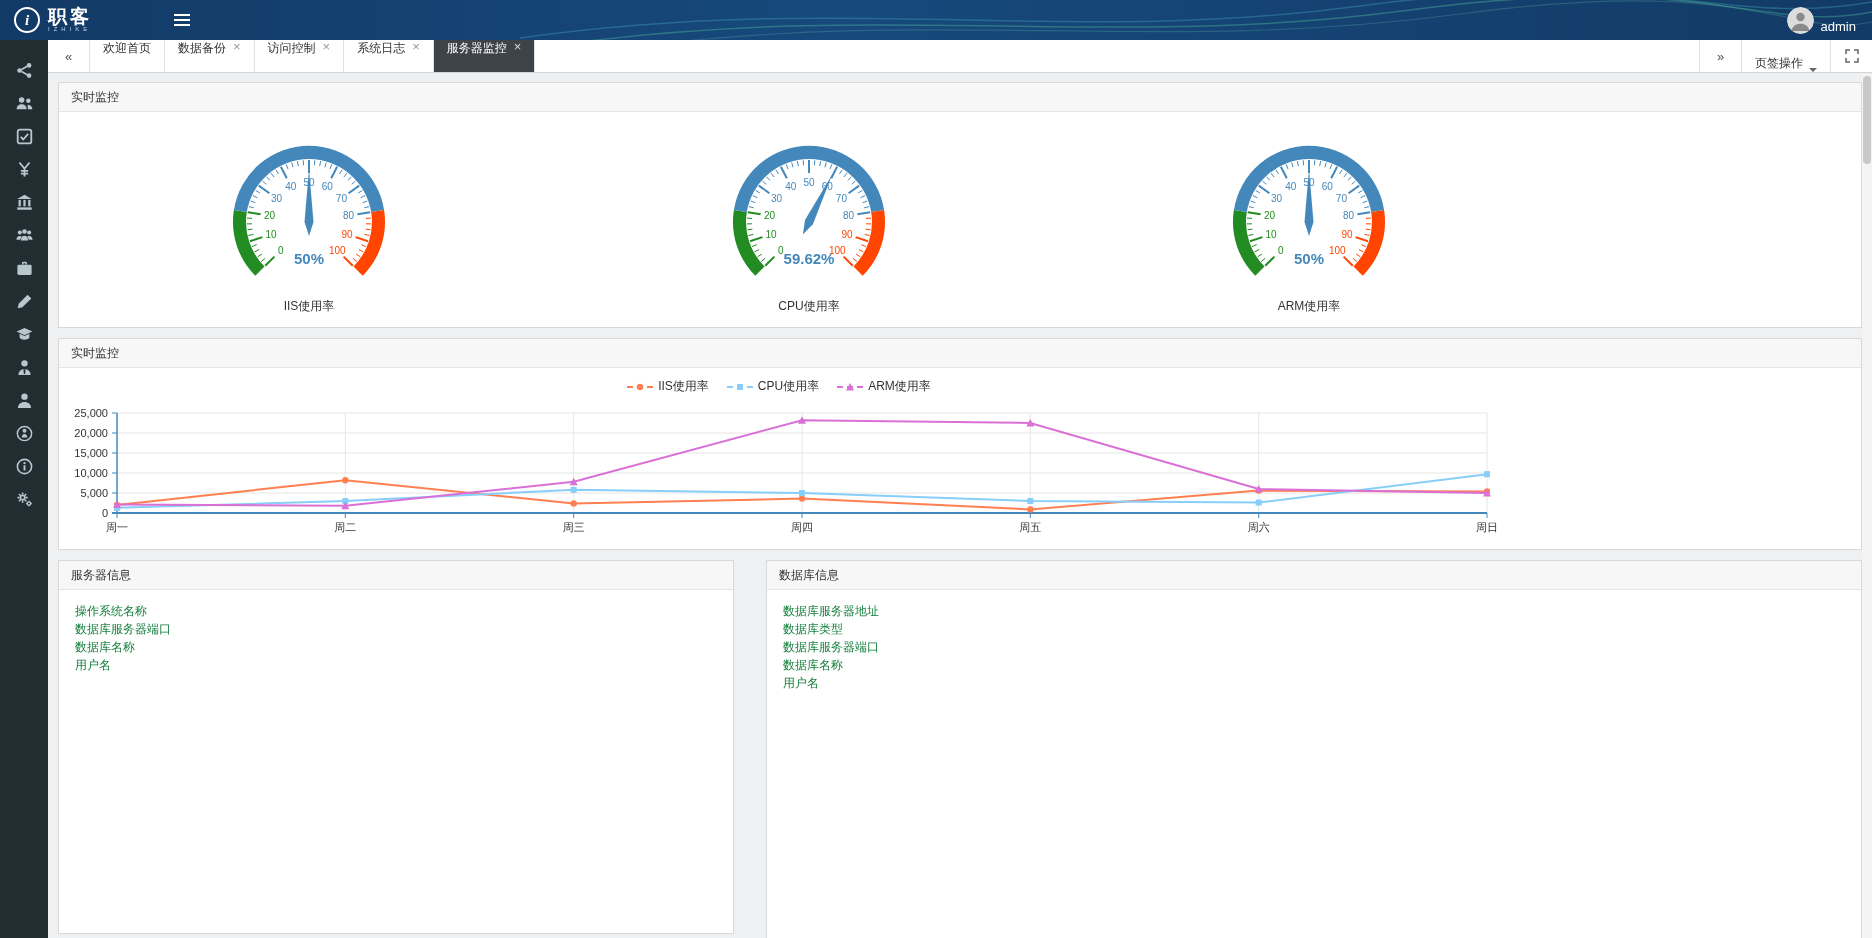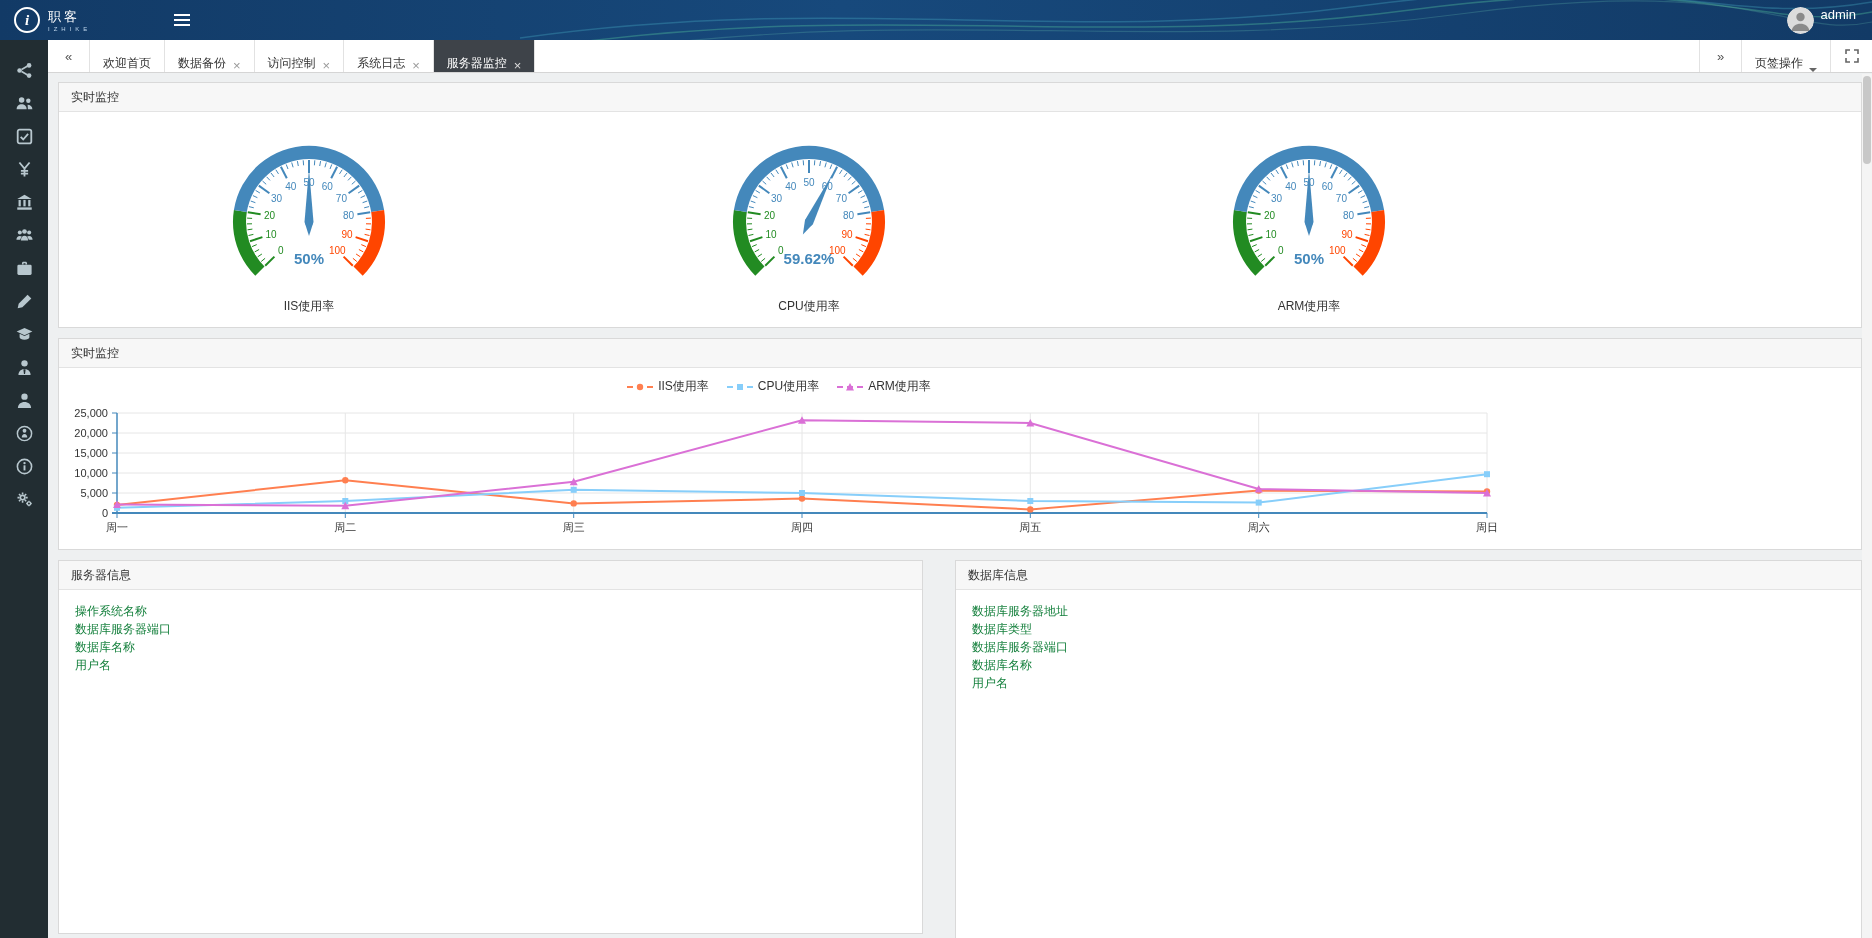--- a/index.html
+++ b/index.html
@@ -4,58 +4,58 @@
 <style>
   *{box-sizing:border-box;margin:0;padding:0}
   html,body{width:1872px;height:938px;overflow:hidden}
   body{font-family:"Liberation Sans","DejaVu Sans",sans-serif;background:#eef0f1;position:relative}
 
   
   .navbar{position:absolute;top:0;left:0;width:100%;height:40px;background:linear-gradient(90deg,#123a66,#17497c 45%,#123a66);display:flex;align-items:center;z-index:30}
   .nav-deco{position:absolute;top:0;left:0;width:100%;height:40px;pointer-events:none}
   .brand{display:flex;align-items:center;gap:8px;padding:0 14px;min-width:150px;position:relative;cursor:pointer}
   .logo-circle{width:26px;height:26px;border:2px solid #fff;border-radius:50%;color:#fff;display:flex;align-items:center;justify-content:center;font-weight:bold;font-style:italic;font-size:15px;font-family:"Liberation Serif",serif}
-  .brand-name{color:#fff;font-size:13px;font-weight:normal;letter-spacing:3px;line-height:18px}
+  .brand-name{color:#fff;font-size:19px;font-weight:bold;letter-spacing:3px;line-height:18px}
   .brand-sub{color:#bdd4ea;font-size:6px;letter-spacing:4px;line-height:7px}
   .hamburger{margin-left:12px;width:40px;height:40px;display:flex;flex-direction:column;justify-content:center;align-items:center;gap:3px;cursor:pointer;position:relative}
   .hamburger span{display:block;width:16px;height:2px;background:#fff}
-  .nav-user{margin-left:auto;display:flex;align-items:flex-start;gap:7px;padding:0 16px;position:relative;cursor:pointer}
+  .nav-user{margin-left:auto;display:flex;align-items:flex-end;gap:7px;padding:0 16px;position:relative;cursor:pointer}
   .avatar{width:27px;height:27px;border-radius:50%;overflow:hidden;flex:0 0 auto}
   .nav-username{color:#fff;font-size:13px}
 
   
   .sidebar{position:absolute;top:40px;left:0;bottom:0;width:48px;background:#222d32;z-index:20;padding-top:14px}
   .side-item{height:33px;display:flex;align-items:center;justify-content:center;color:#b8c7ce;cursor:pointer}
 
   
   .tabbar{position:absolute;top:40px;left:48px;right:0;height:33px;background:#fff;border-bottom:1px solid #d5d5d5;display:flex;align-items:stretch;z-index:10}
   .tab-scroll{width:42px;display:flex;align-items:center;justify-content:center;color:#555;font-size:13px;border-right:1px solid #e2e2e2;cursor:pointer}
   .tab-strip{display:flex;flex:1;overflow:hidden}
-  .tab{display:flex;align-items:flex-end;gap:7px;padding:0 13px;font-size:12px;color:#333;border-right:1px solid #e2e2e2;cursor:pointer;white-space:nowrap}
+  .tab{display:flex;align-items:flex-start;gap:7px;padding:0 13px;font-size:12px;color:#333;border-right:1px solid #e2e2e2;cursor:pointer;white-space:nowrap}
   .tab .tab-close{color:#999;font-size:13px;line-height:1}
   .tab.active{background:#3e4349;color:#fff}
   .tab.active .tab-close{color:#ddd}
   .tab-right{display:flex;margin-left:auto}
   .tab-right>div{border-left:1px solid #e2e2e2;border-right:none}
   .tab-ops{display:flex;align-items:flex-end;gap:6px;padding:0 13px;font-size:12px;color:#333;cursor:pointer}
   .caret{width:0;height:0;border-left:4px solid transparent;border-right:4px solid transparent;border-top:4px solid #666}
   .tab-full{width:42px;display:flex;align-items:center;justify-content:center;cursor:pointer}
 
   
   .content{position:absolute;top:73px;left:48px;right:0;bottom:0;padding:9px 10px;overflow:hidden}
   .panel{background:#fff;border:1px solid #d9d9d9;margin-bottom:10px}
   .panel-header{height:29px;line-height:28px;padding:0 12px;background:#f7f7f7;border-bottom:1px solid #e3e3e3;font-size:12px;color:#333}
   .gauges-row{width:1500px;display:flex;justify-content:space-around;padding:10px 0 2px}
   .gauge{text-align:center}
   .gauge-title{font-size:12px;color:#333;margin-top:0;padding-bottom:10px}
   .chart-wrap{padding:8px 0 8px;width:1500px}
   .legend{display:flex;justify-content:center;gap:18px;margin:2px 0 10px;width:1440px}
   .legend-item{display:flex;align-items:center;gap:5px;font-size:12px;color:#333;cursor:pointer}
   .bottom-row{display:flex;gap:32px;align-items:flex-start}
-  .panel-server{width:865px;height:374px;margin-bottom:8px}
+  .panel-server{width:676px;height:374px;margin-bottom:8px}
   .panel-db{flex:1;height:400px;margin-bottom:0}
   .info-list{padding:12px 16px;font-size:12px;color:#15803d}
   .info-row{line-height:18px}
 
   
   .scrollbar{position:absolute;top:74px;right:0;bottom:0;width:10px;background:#f4f4f4;z-index:40;cursor:pointer}
   .scroll-thumb{position:absolute;top:2px;left:1px;width:8px;height:88px;background:#c8c8c8;border-radius:4px;cursor:grab}
 </style>
 </head>
 <body>

